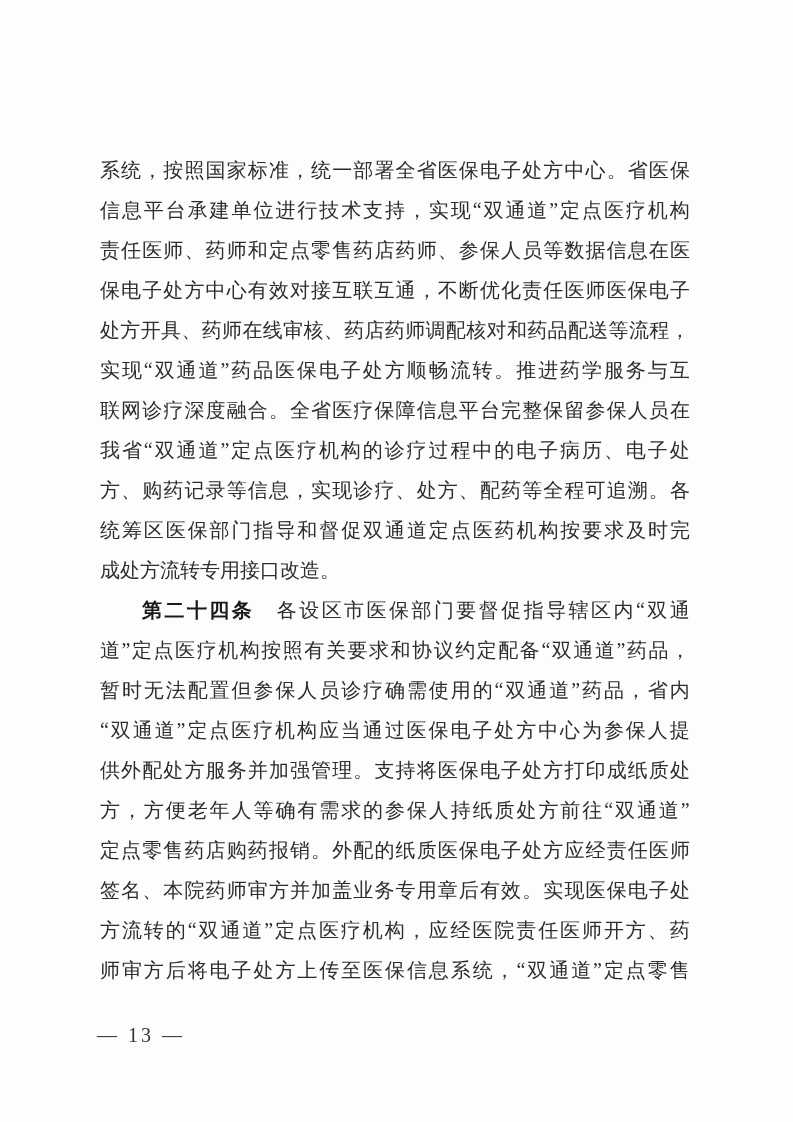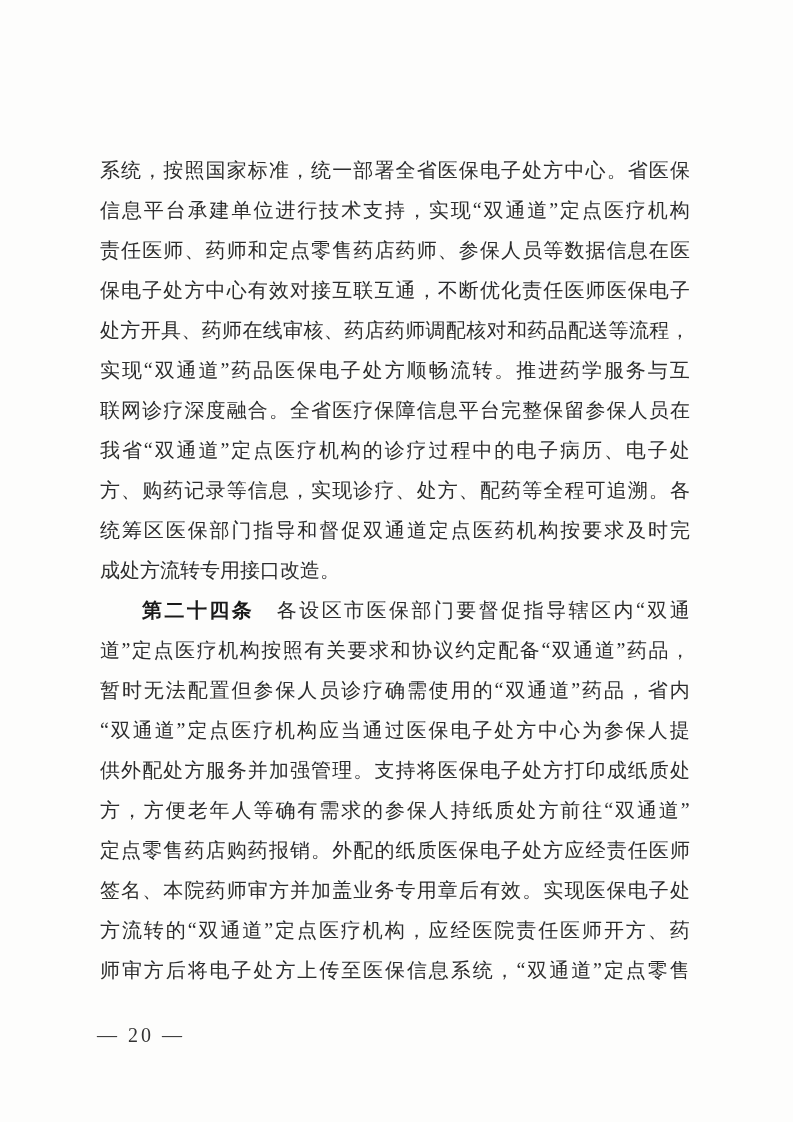--- a/index.html
+++ b/index.html
@@ -69,14 +69,14 @@
         <div class="line"><span class="ch">暂</span><span class="ch">时</span><span class="ch">无</span><span class="ch">法</span><span class="ch">配</span><span class="ch">置</span><span class="ch">但</span><span class="ch">参</span><span class="ch">保</span><span class="ch">人</span><span class="ch">员</span><span class="ch">诊</span><span class="ch">疗</span><span class="ch">确</span><span class="ch">需</span><span class="ch">使</span><span class="ch">用</span><span class="ch">的</span><span class="ch">“</span><span class="ch">双</span><span class="ch">通</span><span class="ch">道</span><span class="ch">”</span><span class="ch">药</span><span class="ch">品</span><span class="ch">，</span><span class="ch">省</span><span class="ch">内</span></div>
         <div class="line"><span class="ch">“</span><span class="ch">双</span><span class="ch">通</span><span class="ch">道</span><span class="ch">”</span><span class="ch">定</span><span class="ch">点</span><span class="ch">医</span><span class="ch">疗</span><span class="ch">机</span><span class="ch">构</span><span class="ch">应</span><span class="ch">当</span><span class="ch">通</span><span class="ch">过</span><span class="ch">医</span><span class="ch">保</span><span class="ch">电</span><span class="ch">子</span><span class="ch">处</span><span class="ch">方</span><span class="ch">中</span><span class="ch">心</span><span class="ch">为</span><span class="ch">参</span><span class="ch">保</span><span class="ch">人</span><span class="ch">提</span></div>
         <div class="line"><span class="ch">供</span><span class="ch">外</span><span class="ch">配</span><span class="ch">处</span><span class="ch">方</span><span class="ch">服</span><span class="ch">务</span><span class="ch">并</span><span class="ch">加</span><span class="ch">强</span><span class="ch">管</span><span class="ch">理</span><span class="ch">。</span><span class="ch">支</span><span class="ch">持</span><span class="ch">将</span><span class="ch">医</span><span class="ch">保</span><span class="ch">电</span><span class="ch">子</span><span class="ch">处</span><span class="ch">方</span><span class="ch">打</span><span class="ch">印</span><span class="ch">成</span><span class="ch">纸</span><span class="ch">质</span><span class="ch">处</span></div>
         <div class="line"><span class="ch">方</span><span class="ch">，</span><span class="ch">方</span><span class="ch">便</span><span class="ch">老</span><span class="ch">年</span><span class="ch">人</span><span class="ch">等</span><span class="ch">确</span><span class="ch">有</span><span class="ch">需</span><span class="ch">求</span><span class="ch">的</span><span class="ch">参</span><span class="ch">保</span><span class="ch">人</span><span class="ch">持</span><span class="ch">纸</span><span class="ch">质</span><span class="ch">处</span><span class="ch">方</span><span class="ch">前</span><span class="ch">往</span><span class="ch">“</span><span class="ch">双</span><span class="ch">通</span><span class="ch">道</span><span class="ch">”</span></div>
         <div class="line"><span class="ch">定</span><span class="ch">点</span><span class="ch">零</span><span class="ch">售</span><span class="ch">药</span><span class="ch">店</span><span class="ch">购</span><span class="ch">药</span><span class="ch">报</span><span class="ch">销</span><span class="ch">。</span><span class="ch">外</span><span class="ch">配</span><span class="ch">的</span><span class="ch">纸</span><span class="ch">质</span><span class="ch">医</span><span class="ch">保</span><span class="ch">电</span><span class="ch">子</span><span class="ch">处</span><span class="ch">方</span><span class="ch">应</span><span class="ch">经</span><span class="ch">责</span><span class="ch">任</span><span class="ch">医</span><span class="ch">师</span></div>
         <div class="line"><span class="ch">签</span><span class="ch">名</span><span class="ch">、</span><span class="ch">本</span><span class="ch">院</span><span class="ch">药</span><span class="ch">师</span><span class="ch">审</span><span class="ch">方</span><span class="ch">并</span><span class="ch">加</span><span class="ch">盖</span><span class="ch">业</span><span class="ch">务</span><span class="ch">专</span><span class="ch">用</span><span class="ch">章</span><span class="ch">后</span><span class="ch">有</span><span class="ch">效</span><span class="ch">。</span><span class="ch">实</span><span class="ch">现</span><span class="ch">医</span><span class="ch">保</span><span class="ch">电</span><span class="ch">子</span><span class="ch">处</span></div>
         <div class="line"><span class="ch">方</span><span class="ch">流</span><span class="ch">转</span><span class="ch">的</span><span class="ch">“</span><span class="ch">双</span><span class="ch">通</span><span class="ch">道</span><span class="ch">”</span><span class="ch">定</span><span class="ch">点</span><span class="ch">医</span><span class="ch">疗</span><span class="ch">机</span><span class="ch">构</span><span class="ch">，</span><span class="ch">应</span><span class="ch">经</span><span class="ch">医</span><span class="ch">院</span><span class="ch">责</span><span class="ch">任</span><span class="ch">医</span><span class="ch">师</span><span class="ch">开</span><span class="ch">方</span><span class="ch">、</span><span class="ch">药</span></div>
         <div class="line"><span class="ch">师</span><span class="ch">审</span><span class="ch">方</span><span class="ch">后</span><span class="ch">将</span><span class="ch">电</span><span class="ch">子</span><span class="ch">处</span><span class="ch">方</span><span class="ch">上</span><span class="ch">传</span><span class="ch">至</span><span class="ch">医</span><span class="ch">保</span><span class="ch">信</span><span class="ch">息</span><span class="ch">系</span><span class="ch">统</span><span class="ch">，</span><span class="ch">“</span><span class="ch">双</span><span class="ch">通</span><span class="ch">道</span><span class="ch">”</span><span class="ch">定</span><span class="ch">点</span><span class="ch">零</span><span class="ch">售</span></div>
       </div>
     </div>
-  <div class="footer">— 20 —</div>
+  <div class="footer">— 13 —</div>
 </div>
 
 </body></html>

